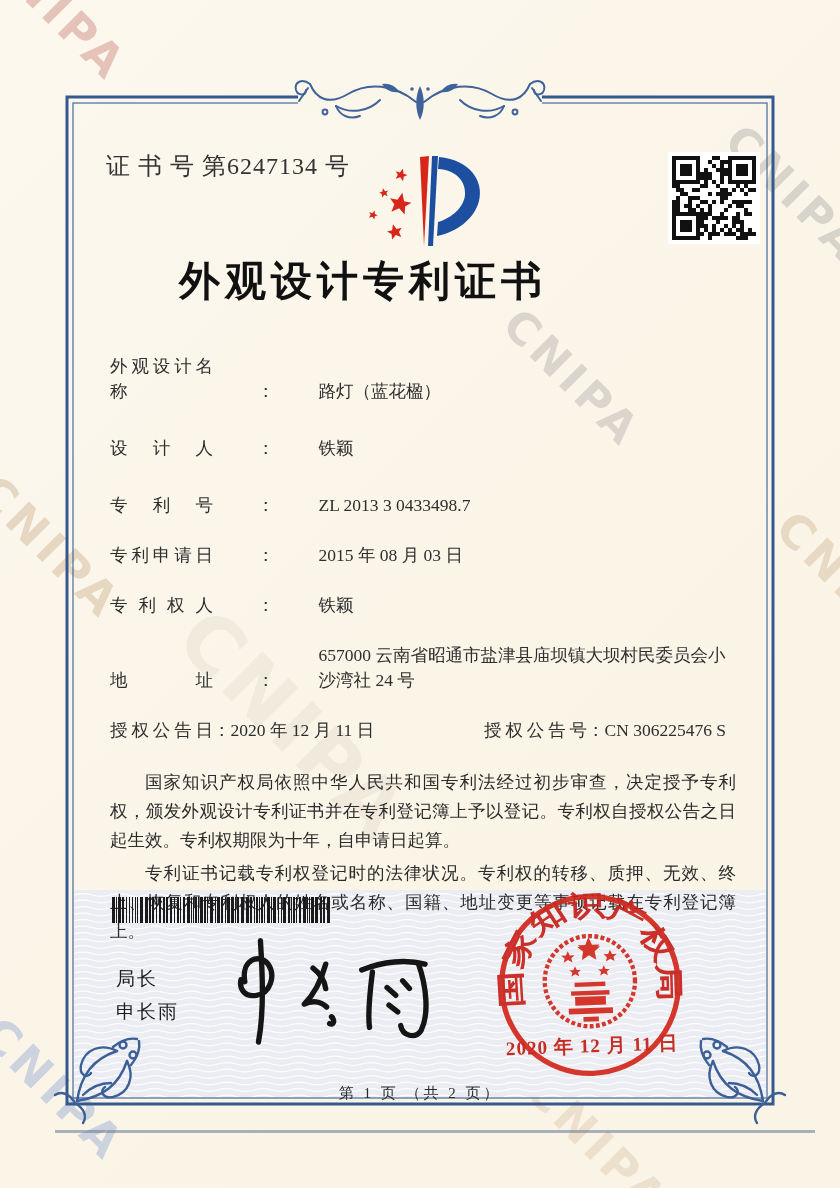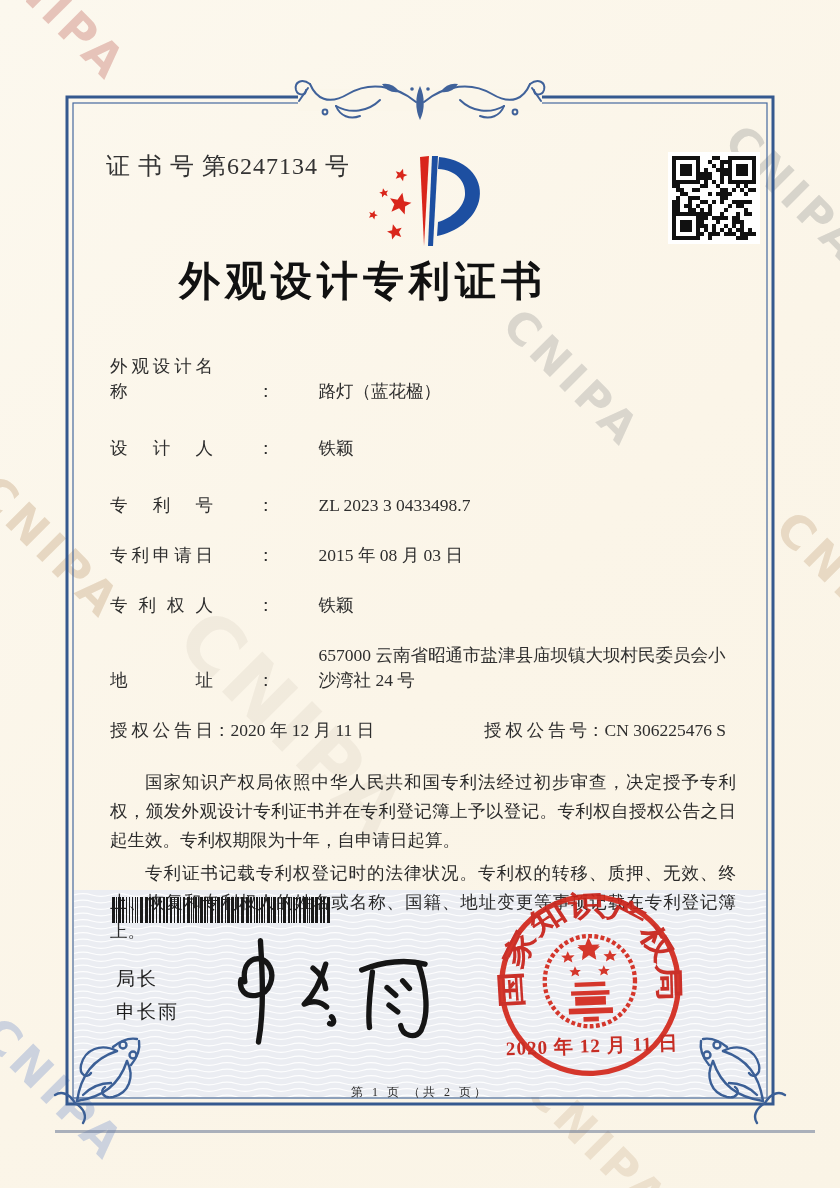--- a/index.html
+++ b/index.html
@@ -36,21 +36,21 @@
   .para+.para{margin-top:4px;}
   
   .barcode{left:112px;top:897px;width:222px;height:26px;}
   
   .director{left:116px;top:962px;font-family:Liberation Serif, serif;
             font-size:19px;color:#1c1c1c;line-height:33px;font-weight:500;letter-spacing:2px;}
   .signature{left:215px;top:933px;}
   
   .seal{left:494px;top:889px;width:192px;height:192px;}
   
-  .page-num{left:0;top:1084px;width:840px;text-align:center;font-size:12px;letter-spacing:3px;color:#2b2b2b;}
+  .page-num{left:0;top:1084px;width:840px;text-align:center;font-size:15px;letter-spacing:3px;color:#2b2b2b;}
   .fold-line{left:55px;top:1130px;width:760px;height:2.5px;background:#5a6c8e;opacity:.5;}
   .note{left:0;top:1137px;width:840px;text-align:center;font-size:17px;letter-spacing:2px;color:#3a3a3a;}
   svg{display:block;}
 </style>
 </head>
 <body>
 
 <div class="page">
 
   <span class="wm" style="left:-34px;top:-18px;font-size:46px;color:#dba89e;opacity:.65;">CNIPA</span>
@@ -403,21 +403,21 @@
       <span class="fvalue">路灯（蓝花楹）</span>
     </div>
     <div class="frow">
       <span class="flabel">设计人</span>
         <span class="fcolon">：</span>
       <span class="fvalue">铁颖</span>
     </div>
     <div class="frow tight">
       <span class="flabel">专利号</span>
         <span class="fcolon">：</span>
-      <span class="fvalue">ZL 2023 3 0433498.7</span>
+      <span class="fvalue">ZL 2013 3 0433498.7</span>
     </div>
     <div class="frow tight">
       <span class="flabel">专利申请日</span>
         <span class="fcolon">：</span>
       <span class="fvalue">2015 年 08 月 03 日</span>
     </div>
     <div class="frow tight">
       <span class="flabel">专利权人</span>
         <span class="fcolon">：</span>
       <span class="fvalue">铁颖</span>

